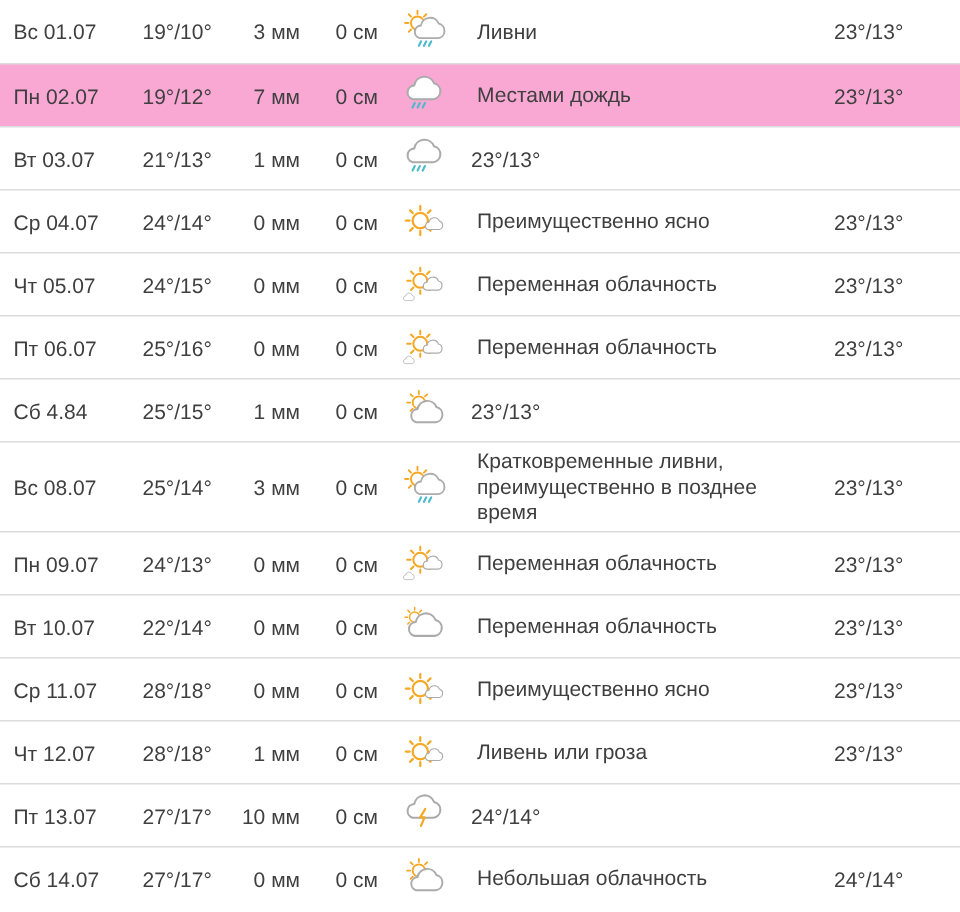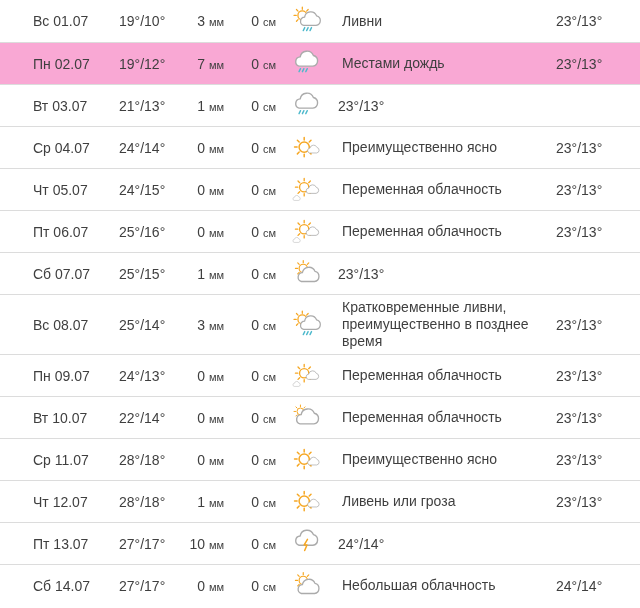--- a/index.html
+++ b/index.html
@@ -14,25 +14,25 @@
   .row {
     display: flex;
     align-items: center;
     min-height: 42px;
     border-top: 1px solid #dcdcdc;
     background: #ffffff;
     padding: 4px 0;
   }
   .row:first-child { border-top: none; }
   .row.highlighted { background: #f9a8d4; }
-  .c-day   { flex: 0 0 95px; padding-left: 9px; white-space: nowrap; margin-left: 24px; }
+  .c-day   { flex: 0 0 95px; padding-left: 9px; white-space: nowrap; }
   .c-temp  { flex: 0 0 55px; white-space: nowrap; }
   .c-precip{ flex: 0 0 50px; text-align: right; white-space: nowrap; }
   .c-snow  { flex: 0 0 52px; text-align: right; white-space: nowrap; }
-  .unit    { font-size: 11px; }
+  .unit    { font-size: 14px; }
   .c-icon  { flex: 0 0 62px; display: flex; justify-content: center; align-items: center; }
   .c-desc  { flex: 1 1 auto; padding-left: 4px; }
   .c-desc .txt { display: inline-block; max-width: 205px; line-height: 17px; vertical-align: middle; }
   .c-temp2 { flex: 0 0 84px; padding-right: 10px; white-space: nowrap; }
   .wicon   { width: 34px; height: 30px; display: block; }
   #icon-defs { position: absolute; width: 0; height: 0; overflow: hidden; }
 </style>
 </head>
 <body>
 
@@ -167,21 +167,21 @@
       <svg class="wicon">
           <use href="#icon-partly-cloudy"></use>
         </svg>
     </div>
     <div class="c-desc">
       <span class="txt">Переменная облачность</span>
     </div>
     <div class="c-temp2">23°/13°</div>
   </div>
     <div class="row">
-    <div class="c-day">Сб 07.07</div>
+    <div class="c-day">Сб 4.84</div>
     <div class="c-temp">25°/15°</div>
     <div class="c-precip"><span>1</span> <span class="unit">мм</span></div>
     <div class="c-snow"><span>0</span> <span class="unit">см</span></div>
     <div class="c-icon">
       <svg class="wicon">
           <use href="#icon-sun-behind-cloud"></use>
         </svg>
     </div>
     <div class="c-temp2">23°/13°</div>
   </div>

